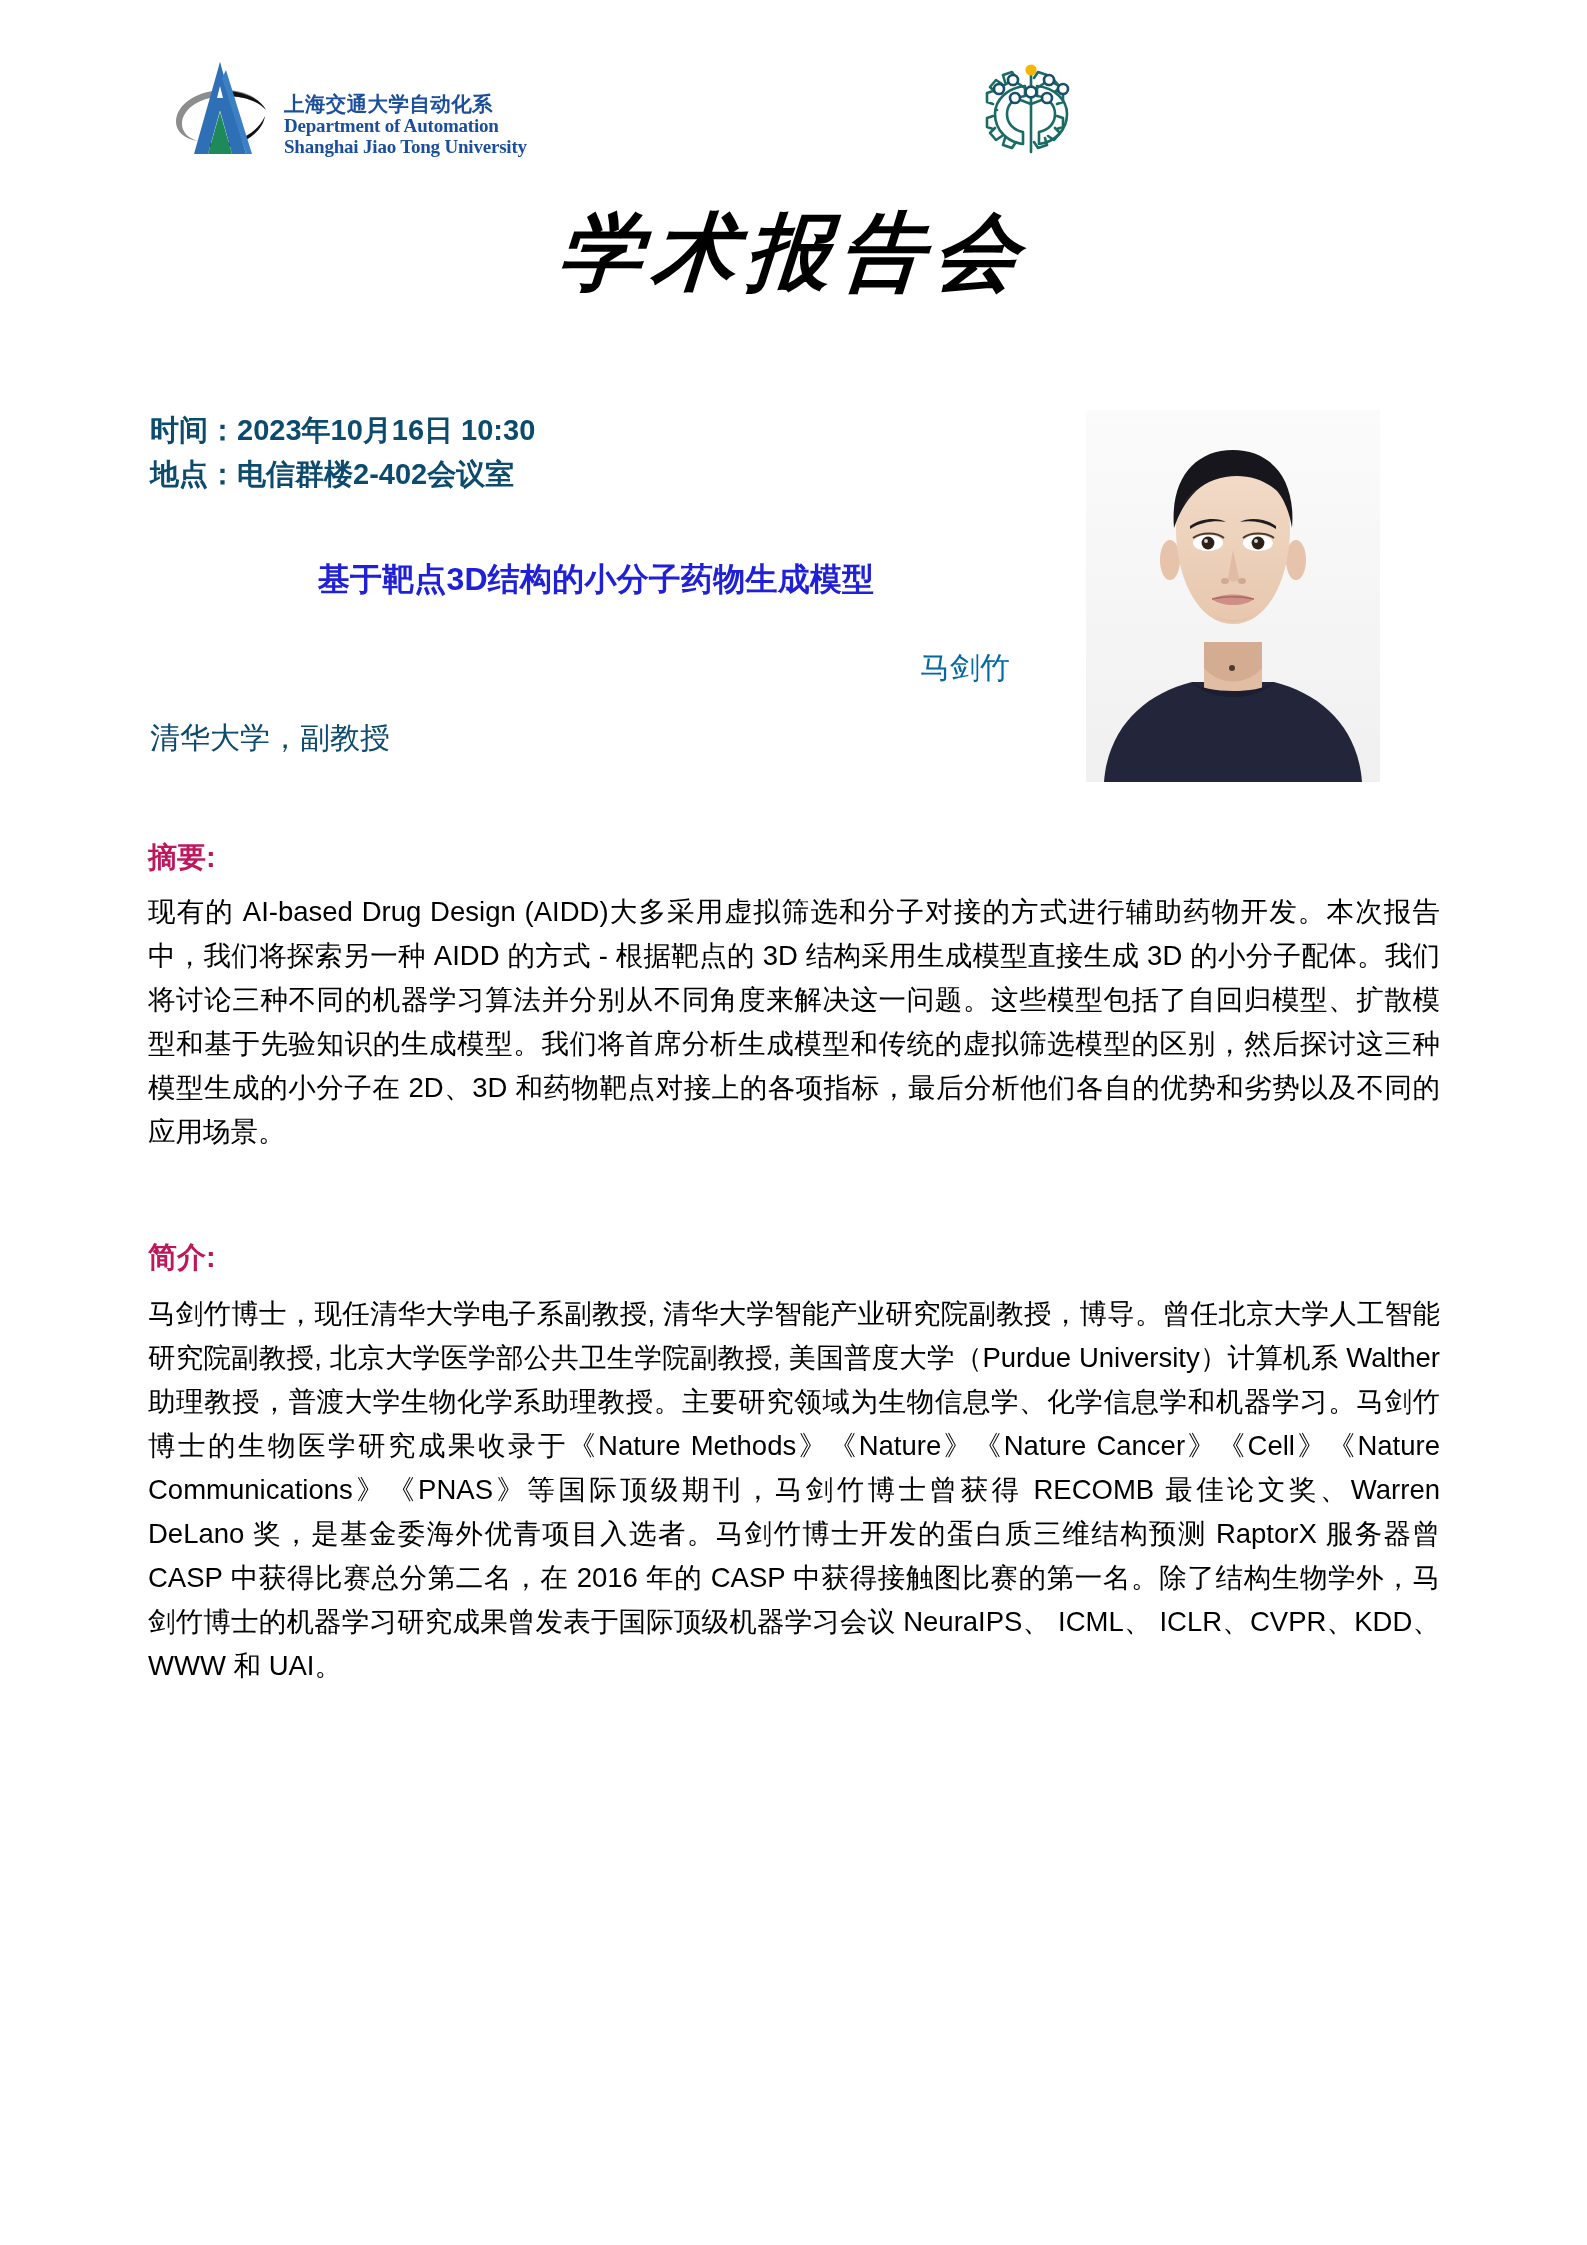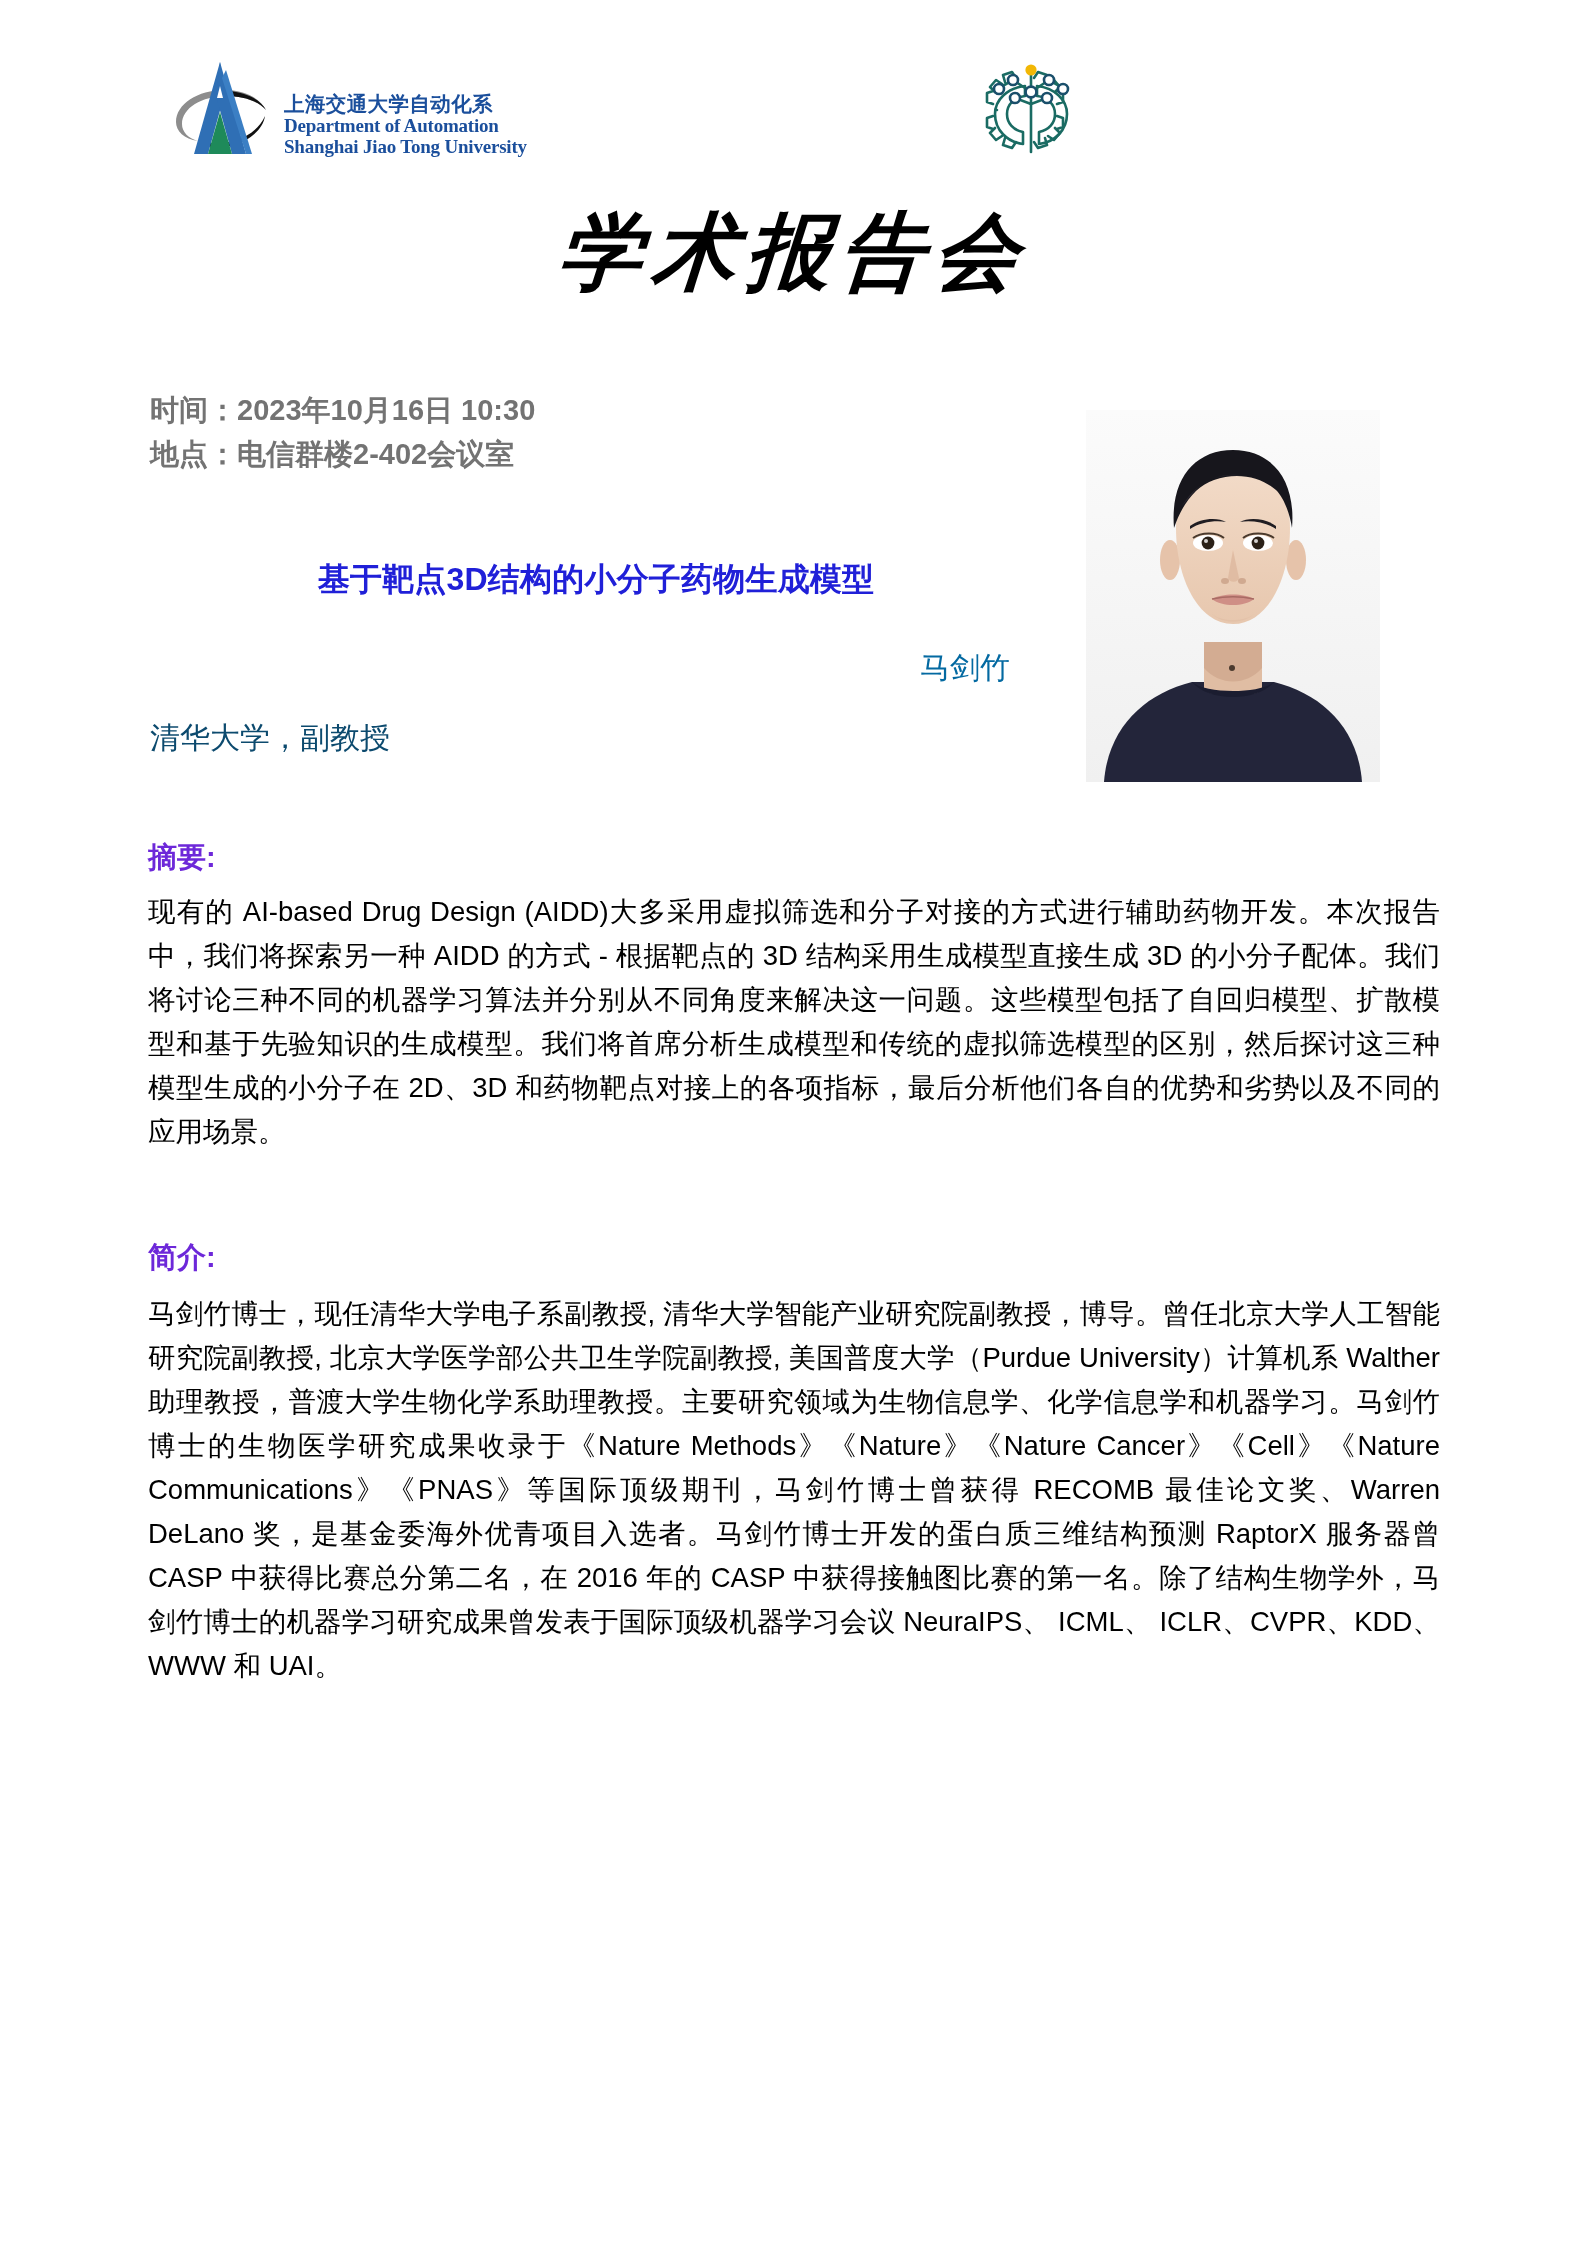--- a/index.html
+++ b/index.html
@@ -129,26 +129,26 @@
     font-style: italic;
     letter-spacing: 10px;
     color: #000000;
     white-space: nowrap;
     transform: skewX(-4deg);
   }
 
   
   .meta {
     position: absolute;
-    top: 388px;
+    top: 408px;
     left: 150px;
     font-size: 29px;
     font-weight: bold;
     line-height: 1.52;
-    color: #737373;
+    color: #0c4a6e;
   }
   .meta-row { white-space: nowrap; }
   .meta-label { font-weight: bold; }
   .meta-value { font-weight: bold; }
 
   
   .talk-title {
     position: absolute;
     top: 558px;
     left: 166px;
@@ -195,21 +195,21 @@
   }
 
   .photo-frame svg { display: block; }
 
   
   .section-heading {
     position: absolute;
     left: 148px;
     font-size: 29px;
     font-weight: bold;
-    color: #6d28d9;
+    color: #be185d;
   }
   .heading-abstract { top: 838px; }
   .heading-bio { top: 1238px; }
 
   .body-text {
     position: absolute;
     left: 148px;
     width: 1292px;
     font-size: 27.5px;
     line-height: 44px;

